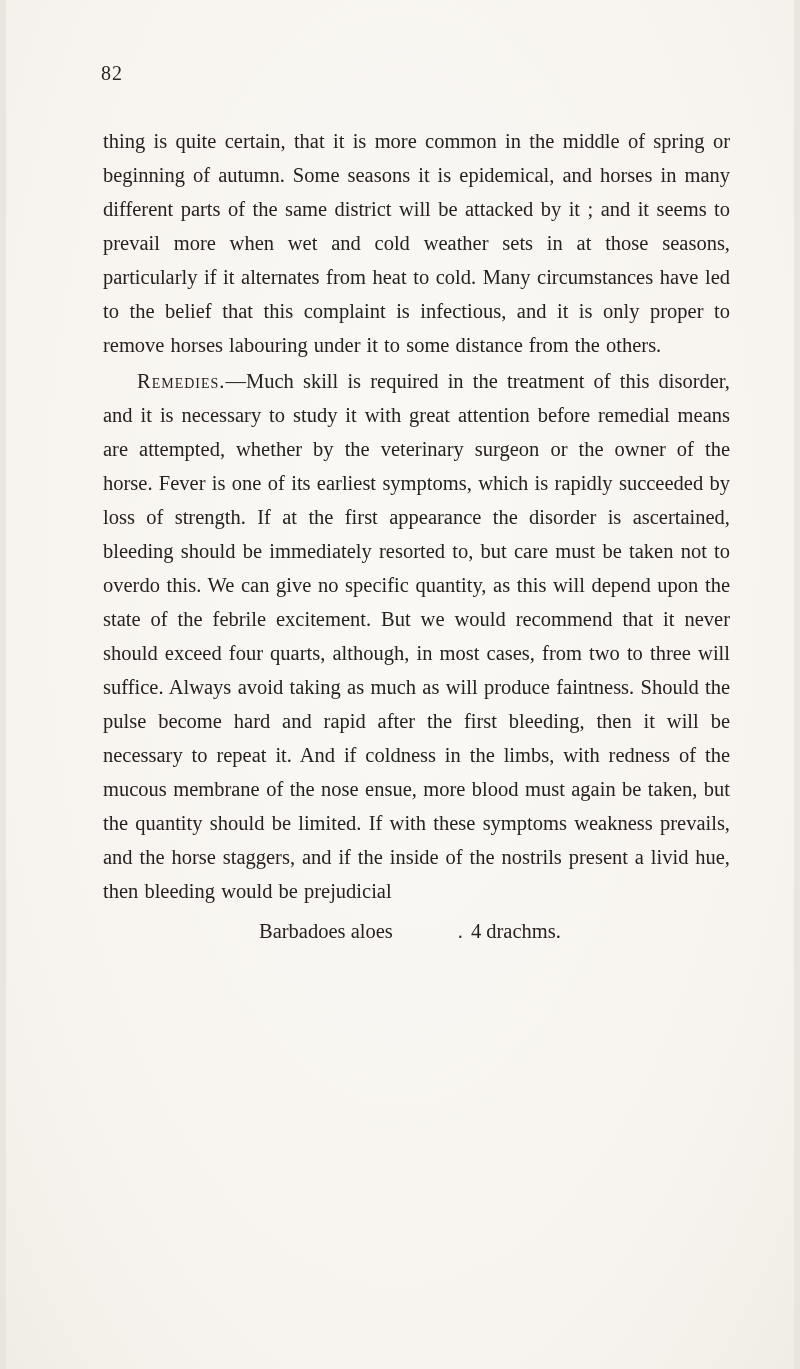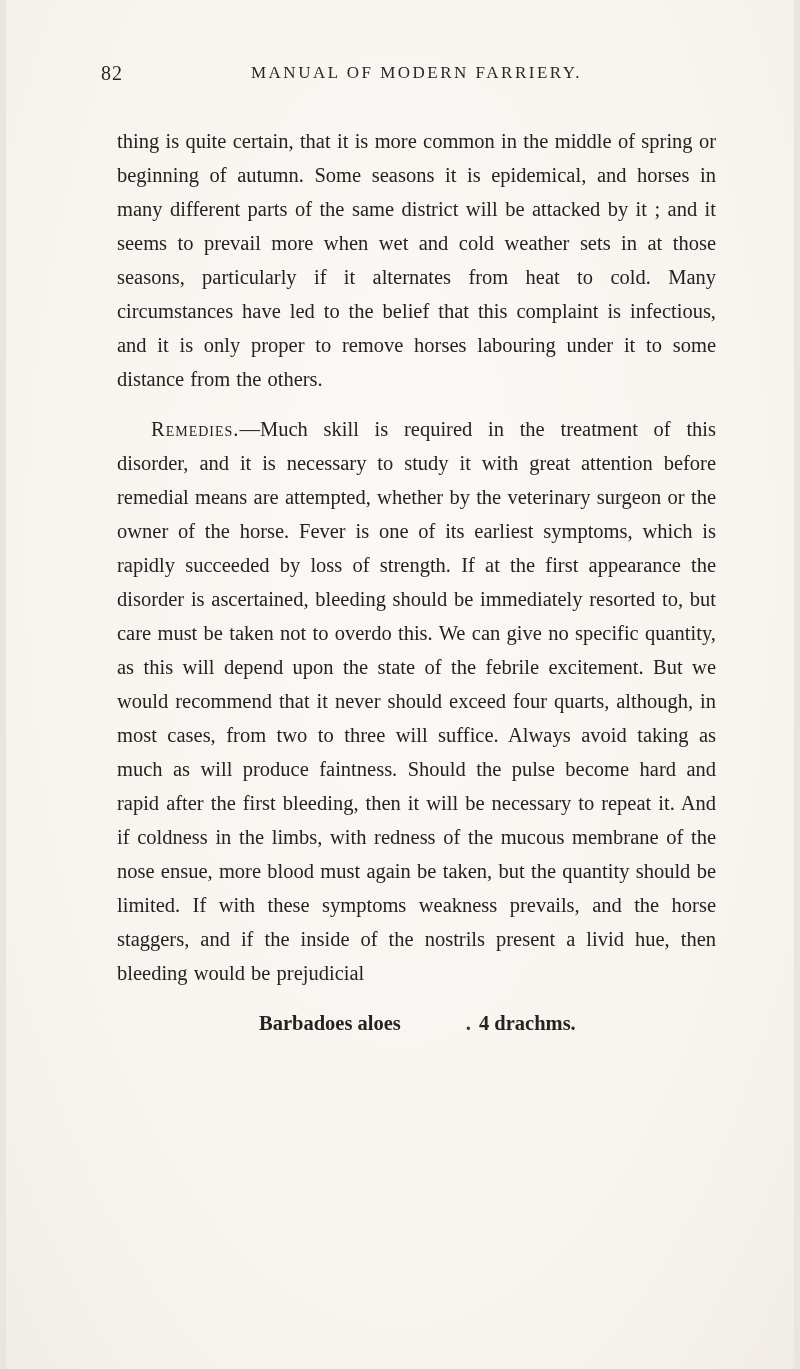--- a/index.html
+++ b/index.html
@@ -49,42 +49,41 @@
     color: #2a2722;
     text-transform: uppercase;
   }
   .page-body {
     font-size: 20.5px;
     line-height: 34px;
     text-align: justify;
     color: #262220;
   }
   .para {
-    margin: 16px;
+    margin: 2px;
     word-spacing: 1px;
   }
   .para.no-indent {
     text-indent: 0;
   }
   .para.indent {
     text-indent: 34px;
   }
   .smallcaps {
     font-variant: small-caps;
     letter-spacing: 1px;
   }
   .recipe-line {
     display: flex;
     align-items: baseline;
     padding-left: 158px;
     margin-top: 6px;
     font-size: 20.5px;
     line-height: 34px;
     text-align: right;
-    font-weight: bold;
   }
   .recipe-ingredient {
     flex: none;
   }
   .recipe-separator {
     flex: none;
     margin: 0 8px 0 65px;
     color: #3a3530;
   }
   .recipe-quantity {
@@ -92,21 +91,20 @@
   }
 </style>
 </head>
 <body>
 
 <div class="page">
   <div class="page-inner">
 
     <header class="page-header">
       <span class="page-number">82</span>
-      <span class="running-title">MANUAL OF MODERN FARRIERY.</span>
     </header>
 
     <main class="page-body">
 
       <p class="para no-indent">thing is quite certain, that it is more common in the middle of spring or beginning of autumn. Some seasons it is epidemical, and horses in many different parts of the same district will be attacked by it ; and it seems to prevail more when wet and cold weather sets in at those seasons, particularly if it alternates from heat to cold. Many circumstances have led to the belief that this complaint is infectious, and it is only proper to remove horses labouring under it to some distance from the others.</p>
 
       <p class="para indent"><span class="smallcaps">Remedies.</span><span>—Much skill is required in the treatment of this disorder, and it is necessary to study it with great attention before remedial means are attempted, whether by the veterinary surgeon or the owner of the horse. Fever is one of its earliest symptoms, which is rapidly succeeded by loss of strength. If at the first appearance the disorder is ascertained, bleeding should be immediately resorted to, but care must be taken not to overdo this. We can give no specific quantity, as this will depend upon the state of the febrile excitement. But we would recommend that it never should exceed four quarts, although, in most cases, from two to three will suffice. Always avoid taking as much as will produce faintness. Should the pulse become hard and rapid after the first bleeding, then it will be necessary to repeat it. And if coldness in the limbs, with redness of the mucous membrane of the nose ensue, more blood must again be taken, but the quantity should be limited. If with these symptoms weakness prevails, and the horse staggers, and if the inside of the nostrils present a livid hue, then bleeding would be prejudicial</span></p>
 
 
       <div class="recipe-line">

